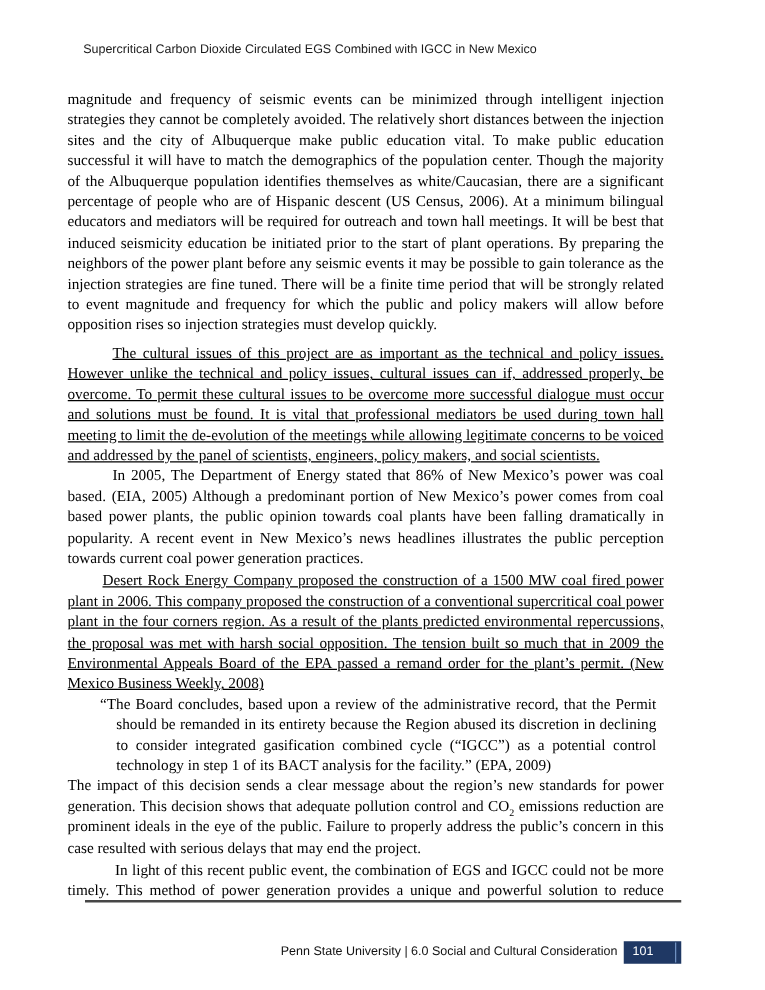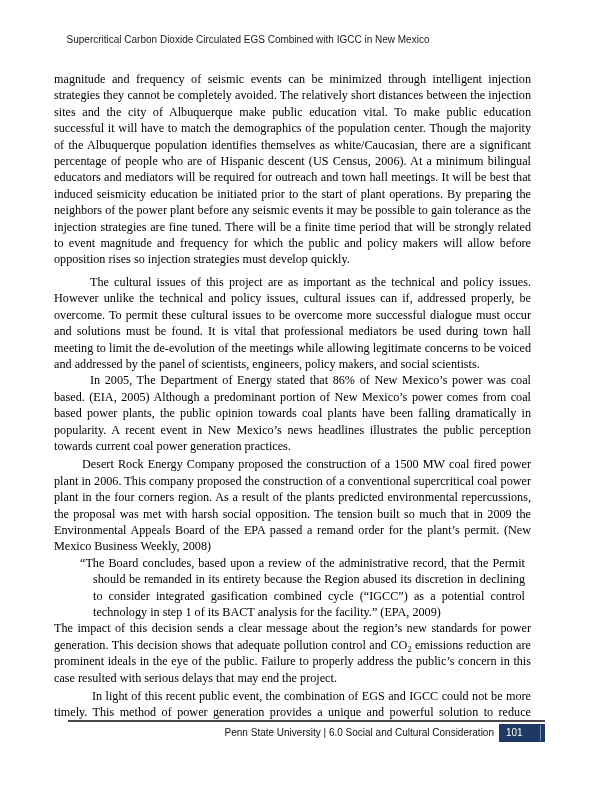--- a/index.html
+++ b/index.html
@@ -32,43 +32,43 @@
     height: 648px;
     overflow: hidden;
     font-size: 12.2px;
     line-height: 16.4px;
   }
   .para {
     margin: 0;
     text-align: justify;
   }
   .indent    { text-indent: 36px; }
-  .indent-sm { text-indent: 28px; }
+  .indent-sm { text-indent: 28px; text-decoration: underline; }
   .indent-lg { text-indent: 38px; }
   .gap-2  { margin-top: 2px; }
-  .gap-6  { margin-top: 6px; }
+  .gap-6  { margin-top: 6px; text-decoration: underline; }
   .gap-10 { }
   .quote {
     margin-left: 39px;
     margin-right: 6px;
     text-indent: -13px;
   }
   .fill-last { text-align-last: justify; }
   sub { font-size: 8px; line-height: 0; }
   .footer-rule {
     position: absolute;
     top: 720px;
     left: 68px;
     width: 477px;
     height: 2px;
     background: var(--rule, #474747);
   }
   .doc-footer {
     position: absolute;
-    top: 723px;
+    top: 752px;
     left: 68px;
     width: 477px;
     height: 19px;
     display: flex;
     justify-content: flex-end;
     align-items: center;
     gap: 5px;
     font-family: "Liberation Sans", "DejaVu Sans", sans-serif;
     font-size: 10px;
     color: #111111;

